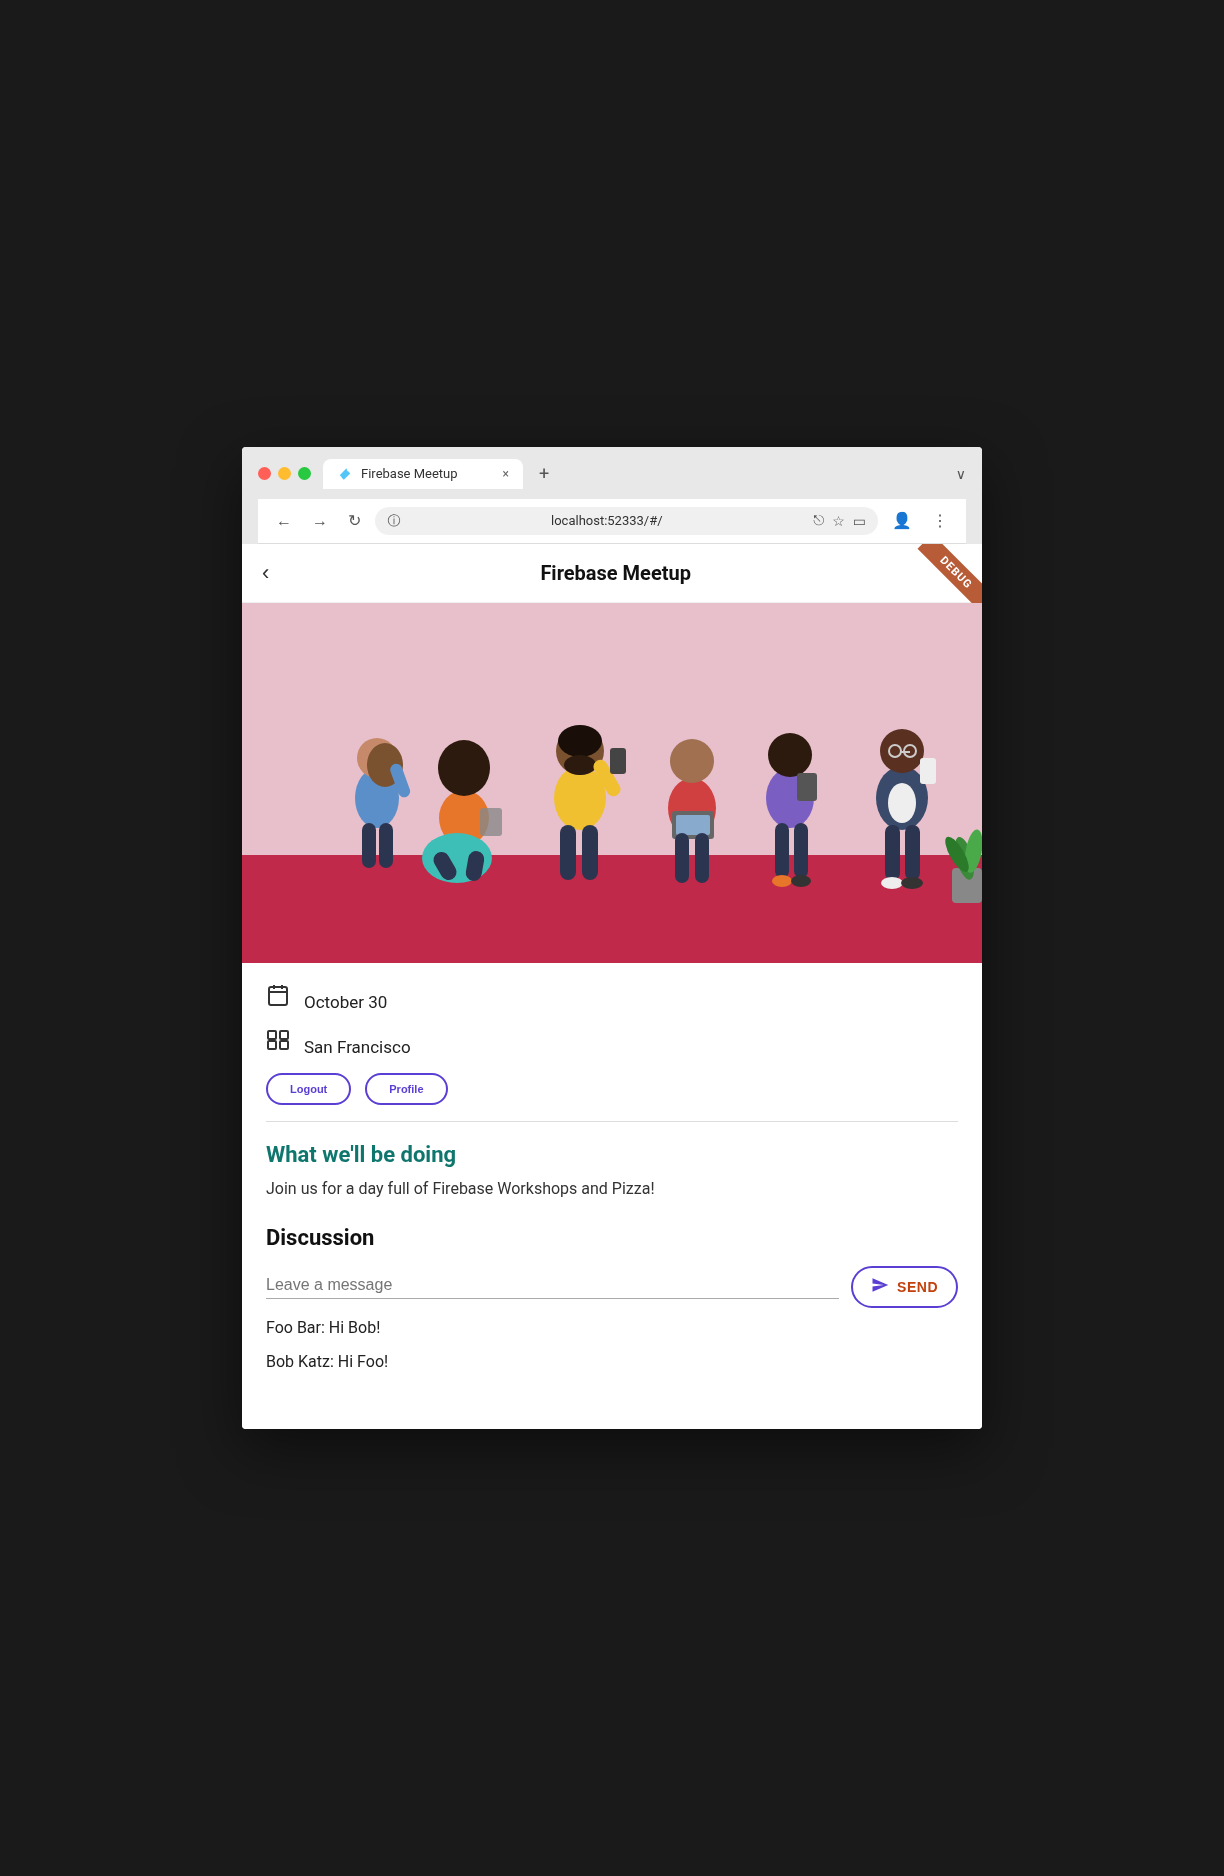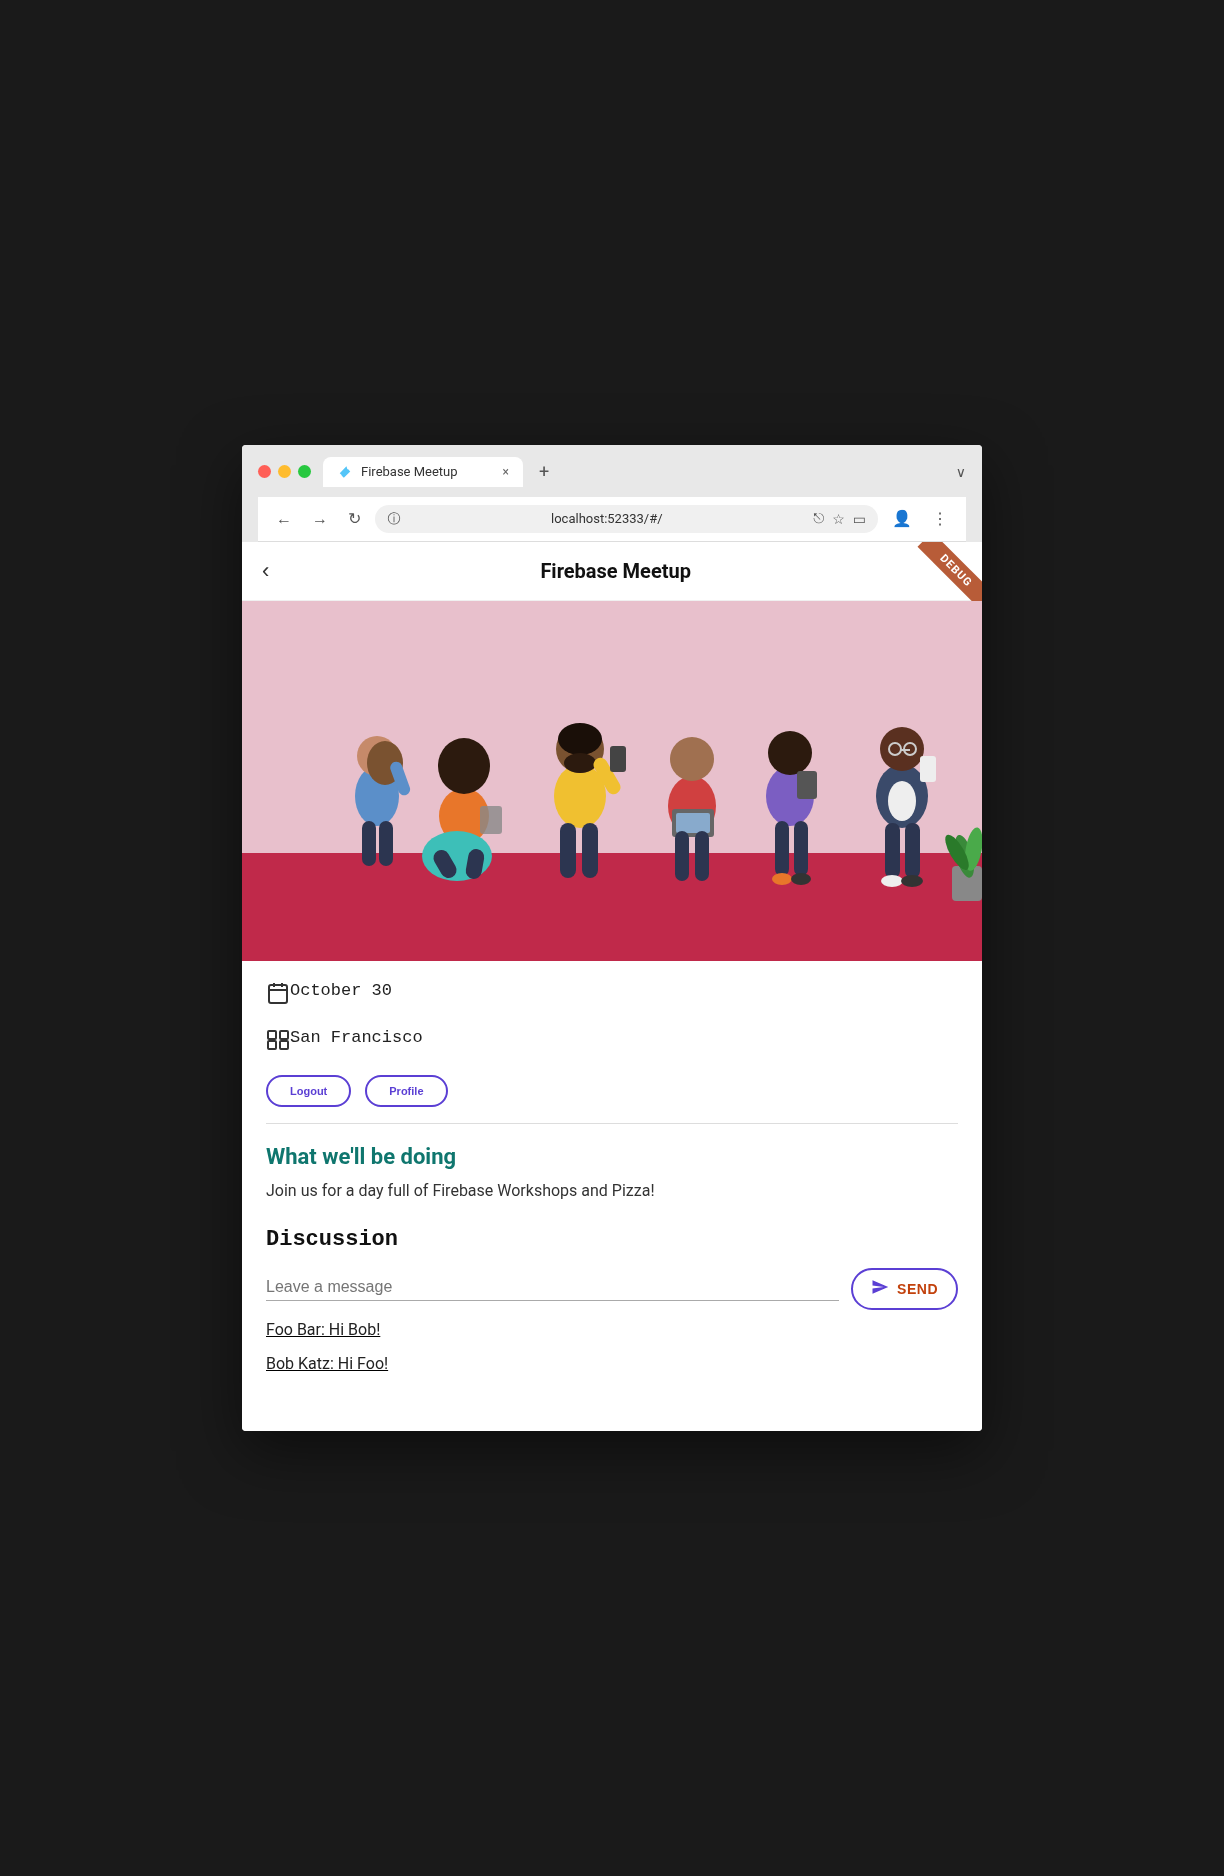--- a/index.html
+++ b/index.html
@@ -217,23 +217,23 @@
       height: 100%;
     }
 
     
     .event-details {
       padding: 20px 24px;
     }
 
     .detail-row {
       display: flex;
-      align-items: flex-start;
+      align-items: flex-end;
+      gap: 14px;
       margin-bottom: 16px;
-      font-family: Liberation Mono, monospace;
     }
 
     .detail-icon {
       font-size: 22px;
       color: #333;
       flex-shrink: 0;
     }
 
     .detail-text {
       font-size: 17px;
@@ -279,21 +279,20 @@
       margin-bottom: 24px;
       line-height: 1.5;
     }
 
     
     .discussion-title {
       font-size: 22px;
       font-weight: 700;
       color: #111;
       margin-bottom: 16px;
-      font-family: Liberation Mono, monospace;
     }
 
     .message-input-row {
       display: flex;
       align-items: center;
       gap: 12px;
       margin-bottom: 4px;
     }
 
     .message-input-wrap {
@@ -328,21 +327,20 @@
     }
 
     .send-icon {
       font-size: 16px;
     }
 
     
     .messages {
       margin-top: 9px;
       padding-bottom: 24px;
-      text-decoration: underline;
     }
 
     .message-item {
       font-size: 16px;
       color: #222;
       margin-bottom: 12px;
       line-height: 1.4;
     }
   </style>
 </head>

